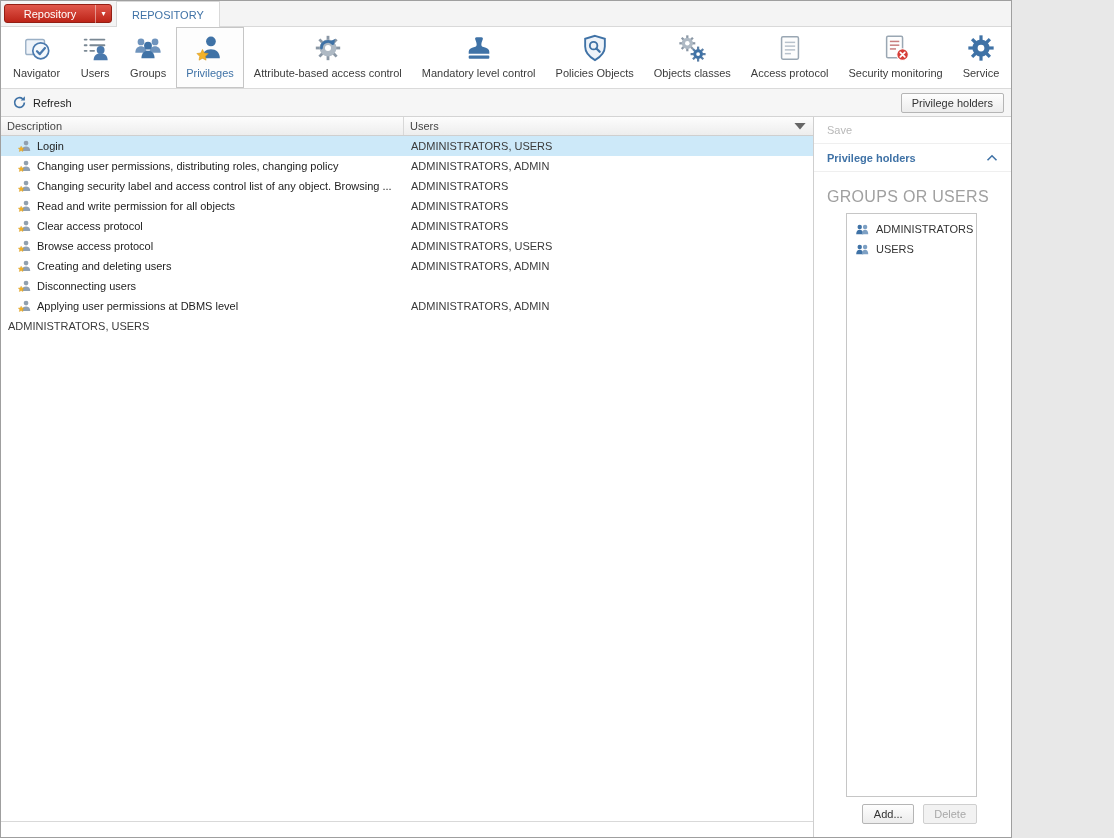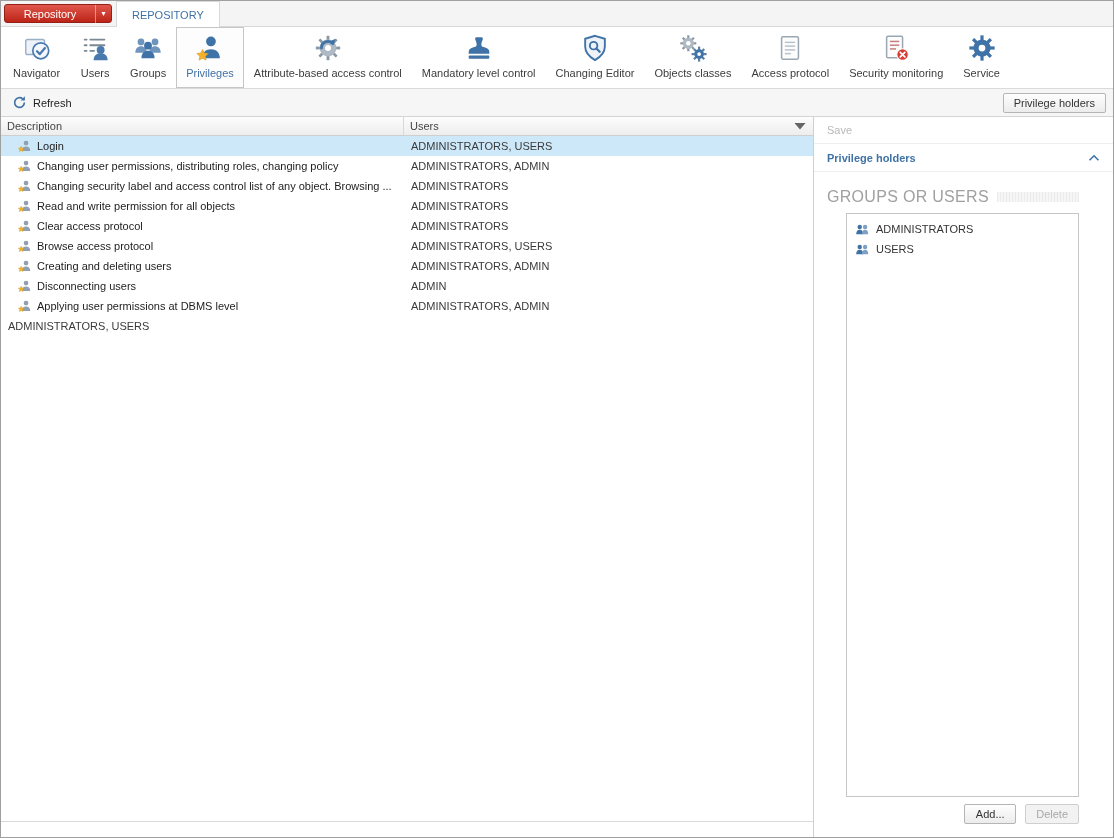--- a/index.html
+++ b/index.html
@@ -1,18 +1,18 @@
 <!DOCTYPE html>
 <html><head>
 <meta charset="utf-8">
 <style>
   * { box-sizing: border-box; margin: 0; padding: 0; }
   html, body { width: 1114px; height: 838px; }
   body { font-family: "Liberation Sans", sans-serif; font-size: 11px; color: #333; background: #e8e8e8; }
-  .window { width: 1114px; height: 838px; border: 1px solid #9f9f9f; background: #bef264; display: flex; flex-direction: column; overflow: hidden; }
+  .window { width: 1012px; height: 838px; border: 1px solid #9f9f9f; background: #bef264; display: flex; flex-direction: column; overflow: hidden; }
 
   
   .tabstrip { height: 26px; min-height: 26px; background: #f4f4f4; border-bottom: 1px solid #d9d9d9; display: flex; align-items: stretch; }
   .repo-btn { margin: 3px 4px 3px 3px; width: 108px; border-radius: 3px; background: linear-gradient(#e0574b, #bd2418); border: 1px solid #941f14; color: #fff; display: flex; align-items: center; cursor: pointer; }
   .repo-label { flex: 1; text-align: center; font-size: 11px; }
   .repo-caret { width: 16px; text-align: center; border-left: 1px solid rgba(255,255,255,.45); font-size: 8px; line-height: 18px; }
   .tab { display: flex; align-items: center; padding: 0 15px; background: #fff; border: 1px solid #d9d9d9; border-bottom: none; margin-bottom: -1px; color: #3f72a6; cursor: pointer; }
 
   
   .toolbar { height: 62px; min-height: 62px; background: #fff; border-bottom: 1px solid #dadada; display: flex; align-items: stretch; padding: 0 2px; }
@@ -165,21 +165,21 @@
         <span class="tlabel">Mandatory level control</span>
       </div>
       <div class="tool-item">
         <span class="ticon">
           <svg viewBox="0 0 32 32">
             <path d="M16 3l10.5 3.2v8.3c0 7.2-4.3 11-10.5 14.5C9.8 25.5 5.5 21.7 5.5 14.5V6.2z" fill="#eef3f9" stroke="#3f72a6" stroke-width="2"></path>
             <circle cx="14.5" cy="13.5" r="4" fill="none" stroke="#3f72a6" stroke-width="2"></circle>
             <line x1="17.5" y1="16.5" x2="21" y2="20" stroke="#3f72a6" stroke-width="2.4" stroke-linecap="round"></line>
           </svg>
         </span>
-        <span class="tlabel">Changing Editor</span>
+        <span class="tlabel">Policies Objects</span>
       </div>
       <div class="tool-item">
         <span class="ticon">
           <svg viewBox="0 0 32 32">
             <g stroke="#8a97a5" stroke-width="2.4">
               <line x1="11" y1="2.5" x2="11" y2="6.5"></line>
               <line x1="11" y1="15.5" x2="11" y2="19.5"></line>
               <line x1="2.5" y1="11" x2="6.5" y2="11"></line>
               <line x1="15.5" y1="11" x2="19.5" y2="11"></line>
               <line x1="5" y1="5" x2="7.8" y2="7.8"></line>
@@ -380,21 +380,20 @@
             <div class="cell-desc">
               <span class="pic">
                 <svg viewBox="0 0 16 16">
                   <circle cx="9.2" cy="4.6" r="2.7" fill="#90a0b0"></circle>
                   <path d="M4.4 13.6c0-3.4 2.1-5.1 4.8-5.1s4.8 1.7 4.8 5.1z" fill="#90a0b0"></path>
                   <path d="M3.6 8.2l1 2 2.2.3-1.6 1.6.4 2.2-2-1.1-2 1.1.4-2.2L.4 10.5l2.2-.3z" fill="#f3b229" stroke="#d79a1e" stroke-width=".5"></path>
                 </svg>
               </span>
               <span>Disconnecting users</span>
             </div>
-            <div class="cell-users">ADMIN</div>
           </div>
           <div class="trow">
             <div class="cell-desc">
               <span class="pic">
                 <svg viewBox="0 0 16 16">
                   <circle cx="9.2" cy="4.6" r="2.7" fill="#90a0b0"></circle>
                   <path d="M4.4 13.6c0-3.4 2.1-5.1 4.8-5.1s4.8 1.7 4.8 5.1z" fill="#90a0b0"></path>
                   <path d="M3.6 8.2l1 2 2.2.3-1.6 1.6.4 2.2-2-1.1-2 1.1.4-2.2L.4 10.5l2.2-.3z" fill="#f3b229" stroke="#d79a1e" stroke-width=".5"></path>
                 </svg>
               </span>

